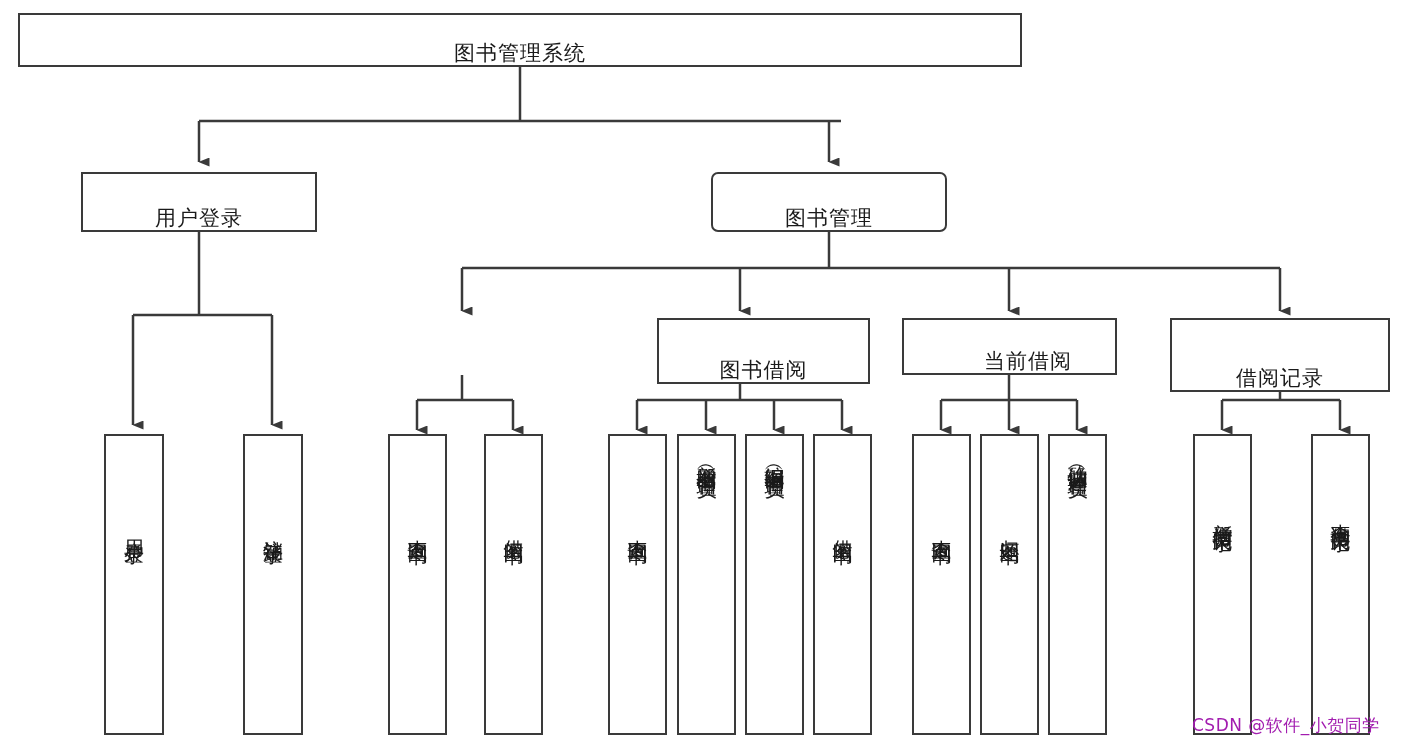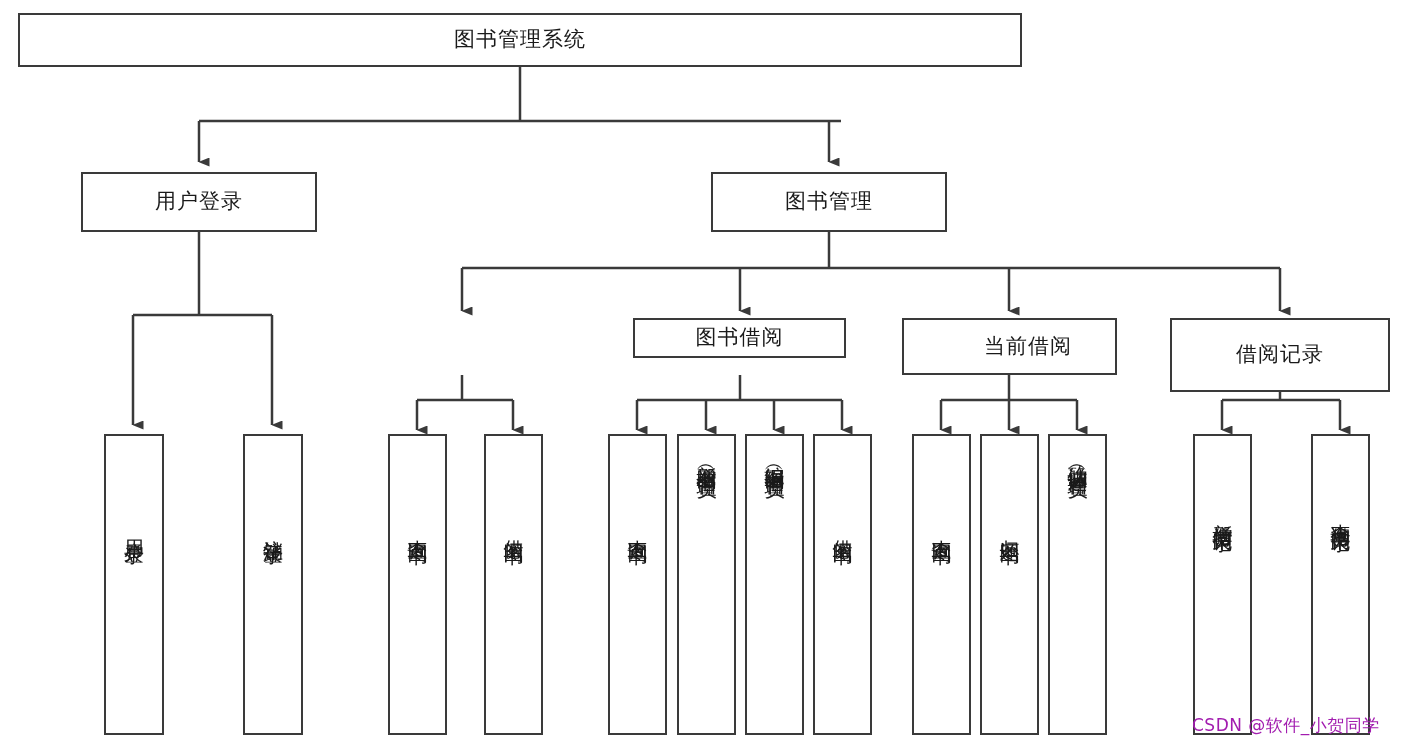--- a/index.html
+++ b/index.html
@@ -24,21 +24,21 @@
     width: 1405px;
     height: 747px;
     pointer-events: none;
   }
   .node {
     position: absolute;
     box-sizing: border-box;
     background: #ffffff;
     border: 2.5px solid #3a3a3a;
     display: flex;
-    align-items: center;
+    align-items: flex-end;
     justify-content: center;
     color: #1a1a1a;
   }
   .node.h {
     
   }
   .node.h .label {
     font-size: 21px;
     line-height: 1.1;
     letter-spacing: 1px;
@@ -129,25 +129,25 @@
     </g>
   </svg>
 
   <div class="node h" style="left:18px; top:13px; width:1004px; height:54px;">
     <span class="label">图书管理系统</span>
   </div>
 
   <div class="node h" style="left:81px; top:172px; width:236px; height:60px;">
     <span class="label">用户登录</span>
   </div>
-  <div class="node h" style="left:711px; top:172px; width:236px; height:60px;">
+  <div class="node h" style="left:711px; top:172px; width:236px; height:60px;border-radius:7px;">
     <span class="label">图书管理</span>
   </div>
 
-  <div class="node h" style="left:633px; top:318px; width:213px; height:40px;">
+  <div class="node h" style="left:657px; top:318px; width:213px; height:66px;">
     <span class="label">图书借阅</span>
   </div>
   <div class="node h" style="left:902px; top:318px; width:215px; height:57px;padding-left:37px;">
     <span class="label">当前借阅</span>
   </div>
   <div class="node h" style="left:1170px; top:318px; width:220px; height:74px;">
     <span class="label">借阅记录</span>
   </div>
 
   <div class="node v mid" style="left:104px; top:434px; width:60px; height:301px;">

